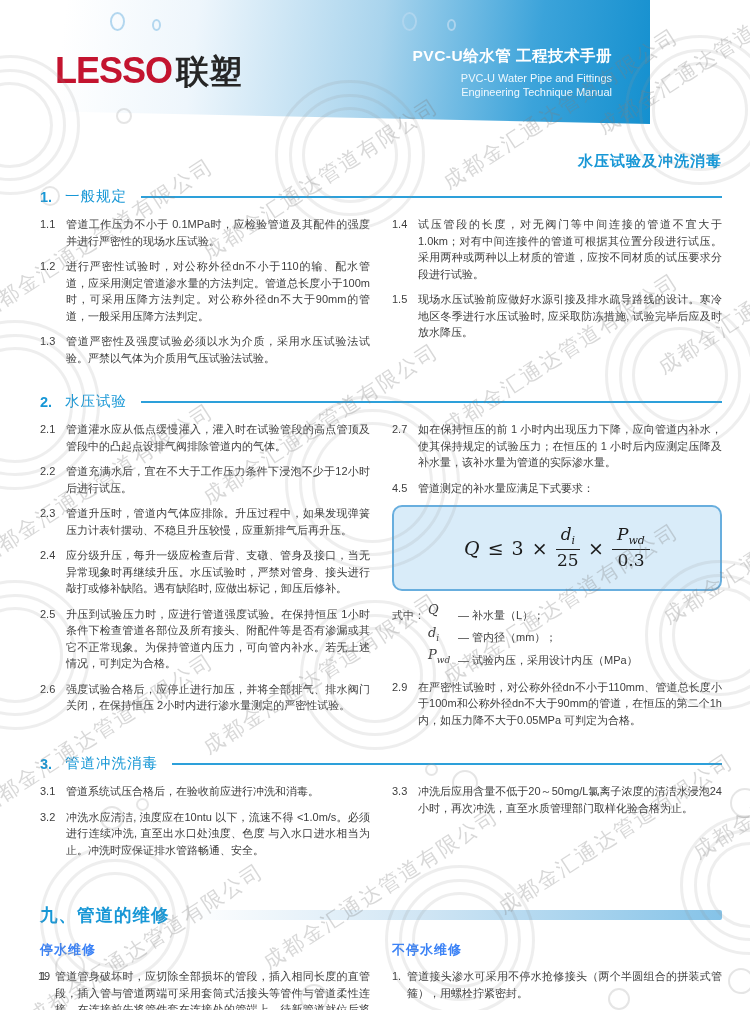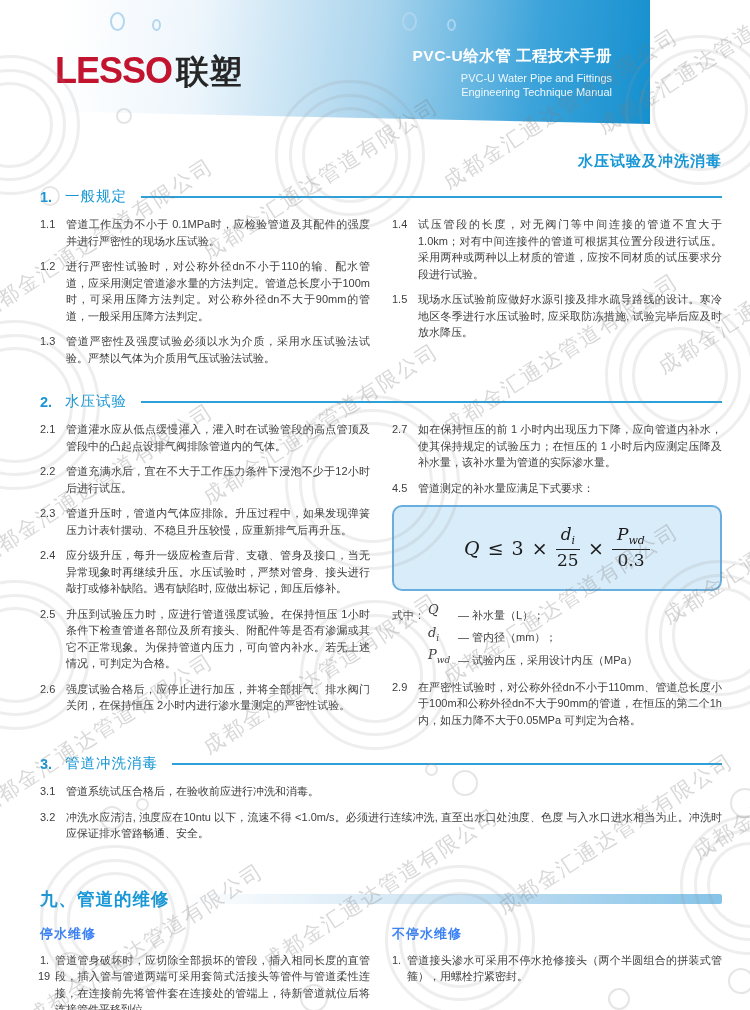--- a/index.html
+++ b/index.html
@@ -227,20 +227,26 @@
       </div>
       <div class="cols">
         <div class="col">
           <div class="item">
               <span class="n">3.1</span>
               <span class="t">管道系统试压合格后，在验收前应进行冲洗和消毒。</span>
             </div>
           <div class="item">
               <span class="n">3.2</span>
               <span class="t">冲洗水应清洁, 浊度应在10ntu 以下，流速不得 &lt;1.0m/s。必须进行连续冲洗, 直至出水口处浊度、色度 与入水口进水相当为止。冲洗时应保证排水管路畅通、安全。</span>
+            </div>
+        </div>
+        <div class="col">
+          <div class="item">
+              <span class="n">3.3</span>
+              <span class="t">冲洗后应用含量不低于20～50mg/L氯离子浓度的清洁水浸泡24小时，再次冲洗，直至水质管理部门取样化验合格为止。</span>
             </div>
         </div>
       </div>
     </div>
 
     <div class="s9">
       <div class="s9-head">
         <span class="s9-num">九、</span>
         <span class="s9-title">管道的维修</span>
         <span class="s9-bar"></span>

